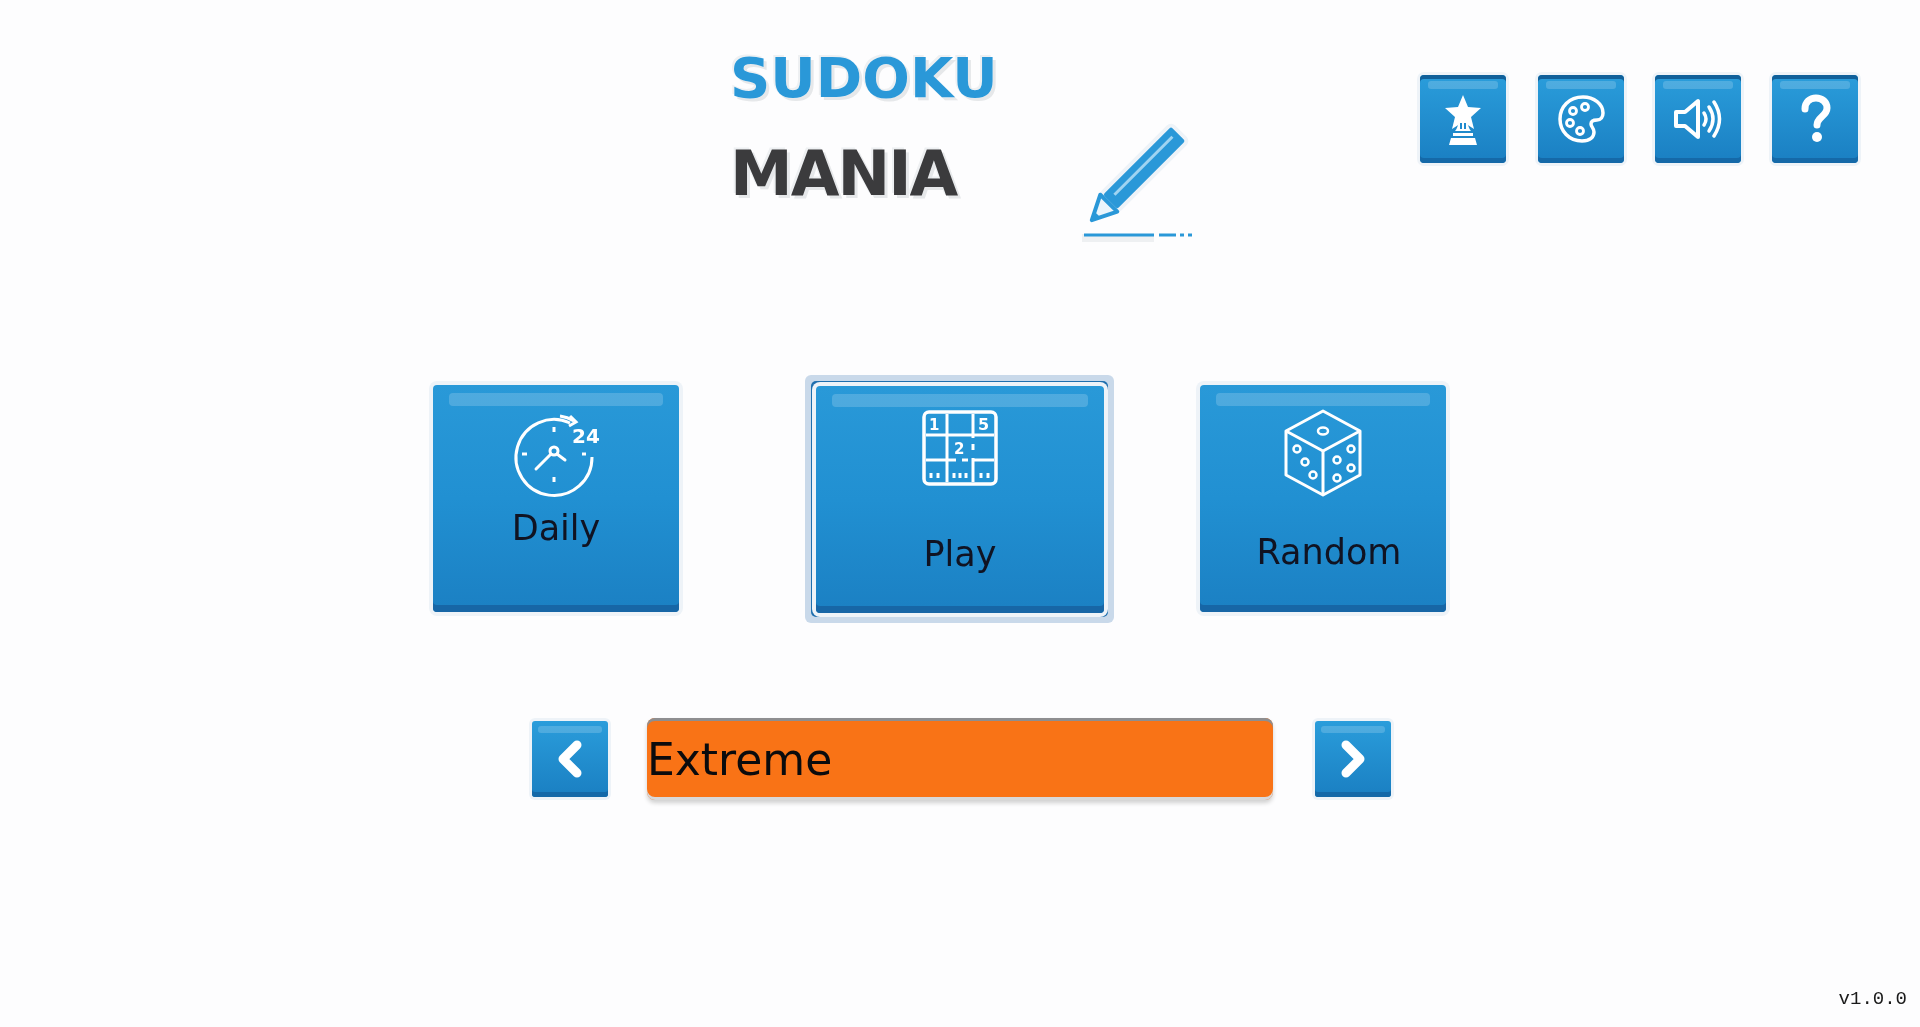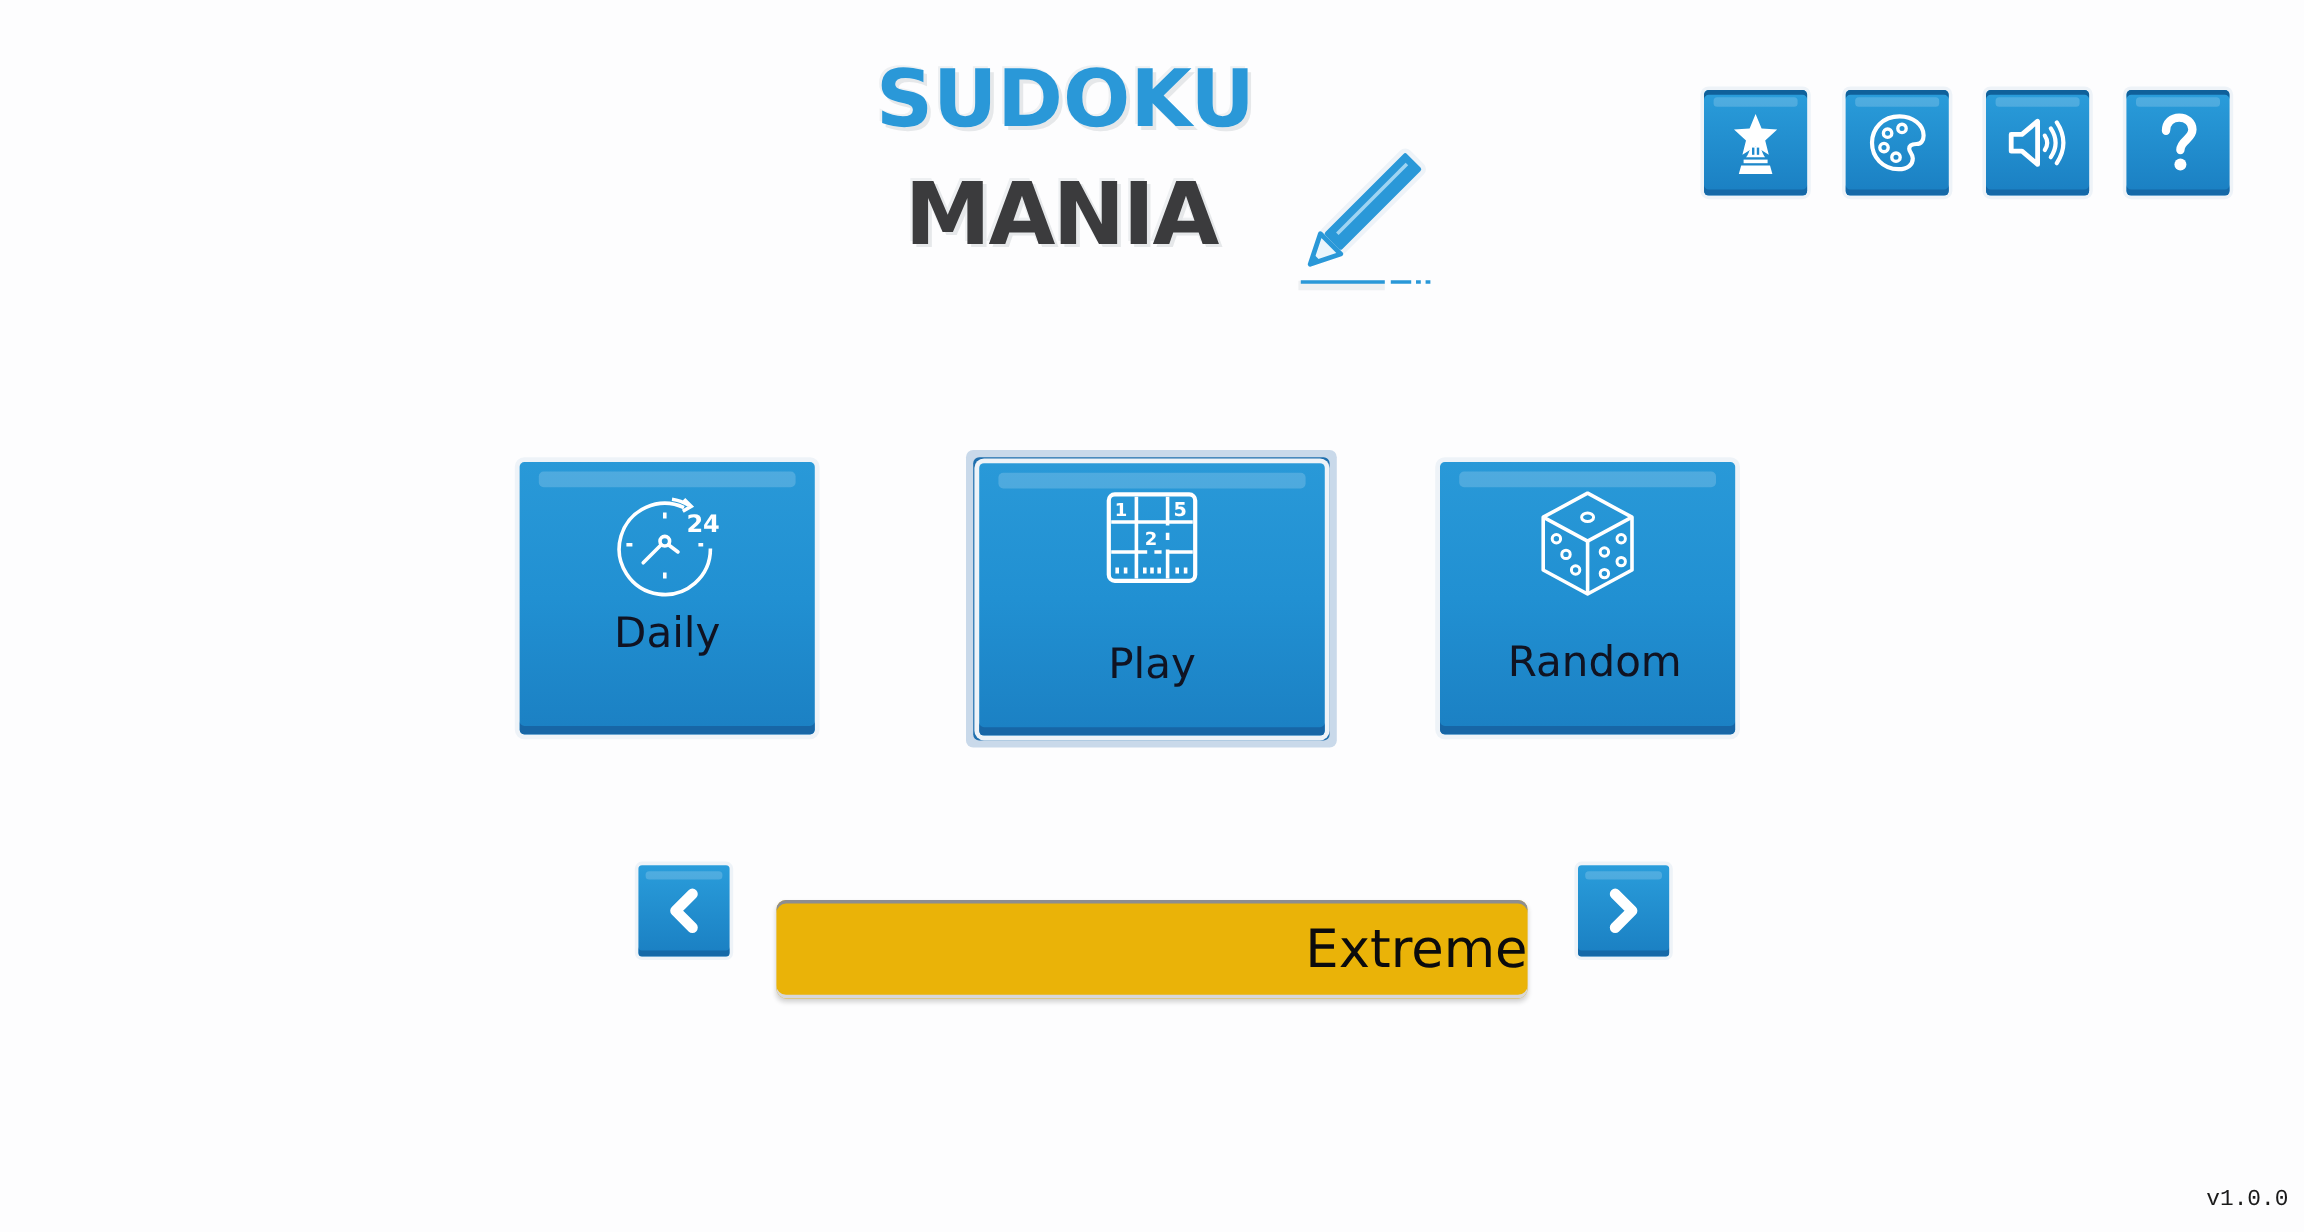--- a/index.html
+++ b/index.html
@@ -5,28 +5,28 @@
   html, body { margin:0; padding:0; }
   body {
     width:1920px; height:1027px; position:relative; overflow:hidden;
     background:#fdfdfe;
     font-family: "DejaVu Sans", sans-serif;
   }
   .logo { position:absolute; left:730px; top:50px; width:470px; height:195px; }
   .logo-sudoku {
     position:absolute; left:0; top:0;
     font-family:"DejaVu Sans", sans-serif; font-weight:bold;
-    font-size:66px; letter-spacing:0px; color:#2a98d8;
+    font-size:56px; letter-spacing:0px; color:#2a98d8;
     text-shadow: 0 0 0 #fff, 3px 3px 0 #e6e8ea, -2px -2px 0 #eef0f2;
     line-height:1;
   }
   .logo-mania {
-    position:absolute; left:24px; top:92px;
+    position:absolute; left:0; top:92px;
     font-family:"DejaVu Sans", sans-serif; font-weight:bold;
-    font-size:72px; color:#3b3b3d;
+    font-size:63px; color:#3b3b3d;
     text-shadow: 3px 3px 0 #e6e8ea, -2px -2px 0 #eef0f2;
     line-height:1; letter-spacing:-2px;
   }
   .logo-pencil { position:absolute; left:340px; top:62px; width:130px; height:130px; }
 
   .icon-btn {
     position:absolute; top:75px; width:86px; height:88px;
     border-radius:4px;
     background:linear-gradient(#2a9ddb, #1a7fc2);
     box-shadow: 0 0 0 3px #eef3f8, 0 4px 0 #10609a inset, 0 -5px 0 #1569a8 inset;
@@ -74,23 +74,23 @@
     background:linear-gradient(#2a9ddb, #1a7fc2);
     box-shadow: 0 0 0 3px #eef3f8, 0 -5px 0 #1569a8 inset;
     display:flex; align-items:center; justify-content:center; cursor:pointer;
   }
   .arrow-btn::before { left:6px; right:6px; top:5px; height:7px; }
   .arrow-btn svg { width:34px; height:40px; }
 
   .difficulty-bar {
     position:absolute; left:647px; top:718px; width:626px; height:82px;
     border-radius:8px;
-    background:#eab308;
+    background:#f97316;
     box-shadow: 0 3px 0 #8e8e90 inset, 0 -3px 0 #d8d8da inset, 0 3px 4px #d0d0d0;
-    display:flex; align-items:center; justify-content:flex-end;margin-top:32px;
+    display:flex; align-items:center; justify-content:flex-start;
   }
   .difficulty-label {
     font-family:"DejaVu Sans", sans-serif; font-size:44px; color:#0b0b0d;
     letter-spacing:0px;
   }
 
   .version {
     position:absolute; right:13px; top:988px;
     font-family:Liberation Mono, monospace; font-size:19px; color:#1a1a1a;
   }

